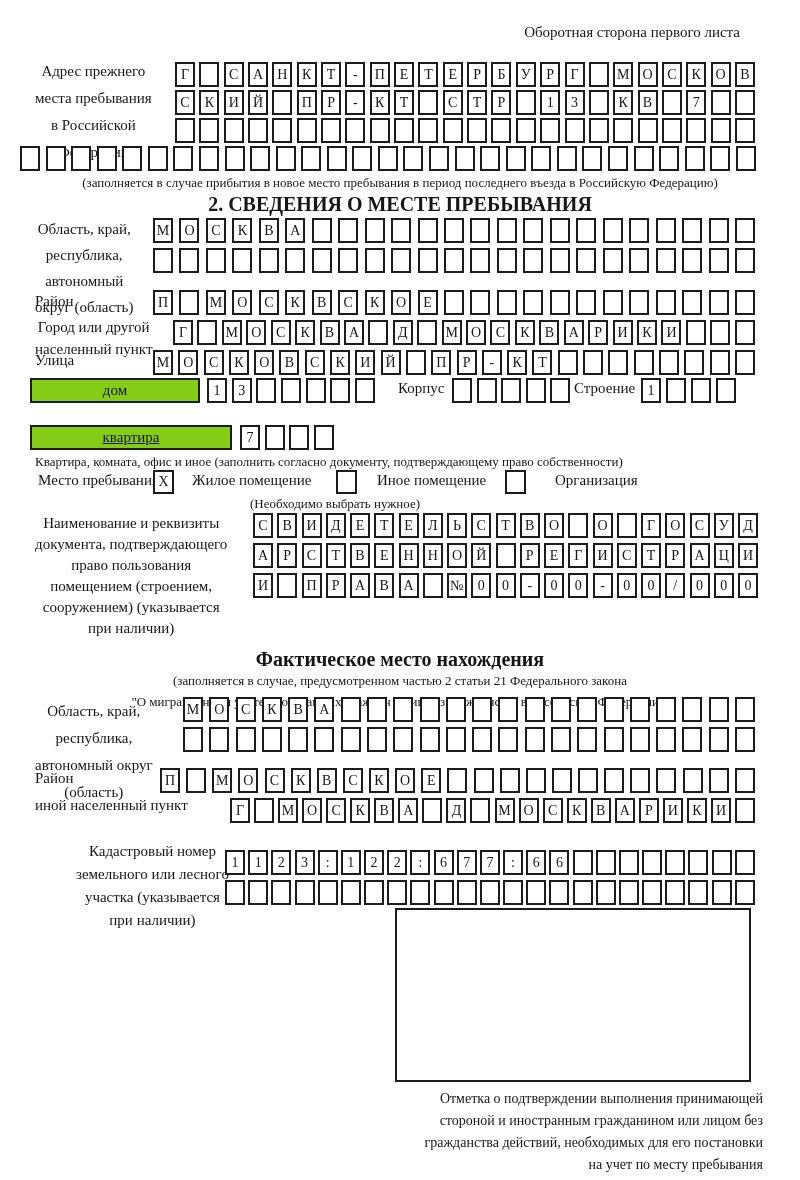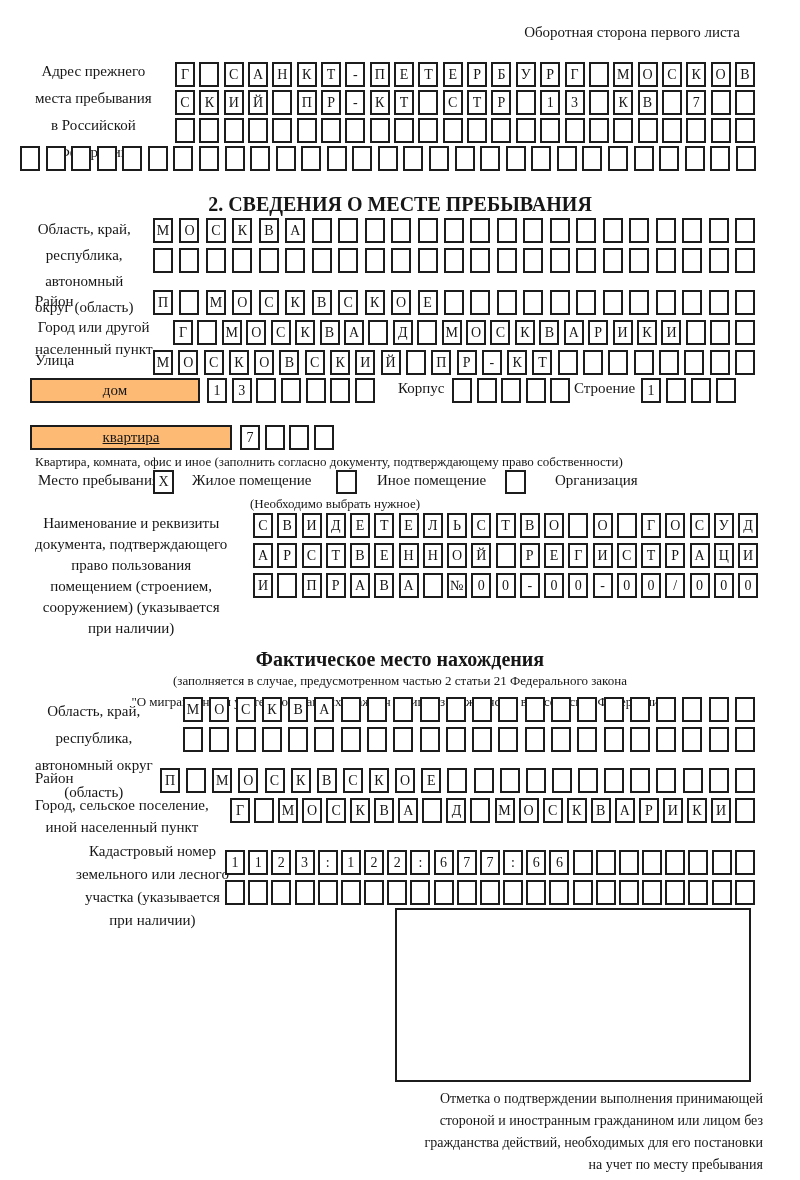--- a/index.html
+++ b/index.html
@@ -15,21 +15,21 @@
   .lh26 .tline{line-height:26px;}
   .lh23 .tline{line-height:23px;margin-left:41px;}
   .lh22 .tline{line-height:22px;}
   .lh21 .tline{line-height:21px;}
   .lbl{position:absolute;font-size:15px;white-space:nowrap;}
   .cap{position:absolute;font-size:13px;white-space:nowrap;}
   .cap-center{left:0;width:100%;text-align:center;}
   .title{position:absolute;left:0;width:100%;text-align:center;
          font-weight:bold;font-size:20px;}
   .wbox{position:absolute;height:25px;border:2px solid #1c1c1c;box-sizing:border-box;
-        display:flex;align-items:center;justify-content:center;font-size:15px;background:#fdba74;}
+        display:flex;align-items:center;justify-content:center;font-size:15px;background:#84cc16;}
   .chk{position:absolute;width:21px;height:24px;border:2px solid #1c1c1c;box-sizing:border-box;
        display:flex;align-items:center;justify-content:center;font-size:14px;background:#fff;}
   .bigbox{position:absolute;border:2px solid #1c1c1c;box-sizing:border-box;background:#fff;}
   .boxcap{position:absolute;font-size:14px;text-align:right;}
   .boxcap .tline{line-height:22px;white-space:nowrap;}
   .hdr{position:absolute;font-size:15px;white-space:nowrap;margin-left:18px;}
 </style>
 </head>
 <body>
 
@@ -145,20 +145,21 @@
       <span class="cell"></span>
       <span class="cell"></span>
       <span class="cell"></span>
       <span class="cell"></span>
       <span class="cell"></span>
       <span class="cell"></span>
       <span class="cell"></span>
       <span class="cell"></span>
       <span class="cell"></span>
     </div>
+  <div class="cap cap-center" style="top:175px;">(заполняется в случае прибытия в новое место пребывания в период последнего въезда в Российскую Федерацию)</div>
 
   <div class="title" style="top:193px;">2. СВЕДЕНИЯ О МЕСТЕ ПРЕБЫВАНИЯ</div>
 
   <div class="lines lh26" style="left:35px;top:216px;">
       <div class="tline">Область, край,</div>
       <div class="tline">республика,</div>
       <div class="tline">автономный</div>
       <div class="tline">округ (область)</div>
     </div>
   <div class="gridrow" style="left:153px;top:218px;width:602px;">
@@ -502,21 +503,20 @@
       <span class="cell"></span>
       <span class="cell"></span>
       <span class="cell"></span>
       <span class="cell"></span>
       <span class="cell"></span>
       <span class="cell"></span>
       <span class="cell"></span>
     </div>
 
   <div class="lines lh22" style="left:35px;top:794px;">
-      <div class="tline">Город, сельское поселение,</div>
       <div class="tline">иной населенный пункт</div>
     </div>
   <div class="gridrow" style="left:230px;top:798px;width:525px;">
       <span class="cell">Г</span>
       <span class="cell"></span>
       <span class="cell">М</span>
       <span class="cell">О</span>
       <span class="cell">С</span>
       <span class="cell">К</span>
       <span class="cell">В</span>

